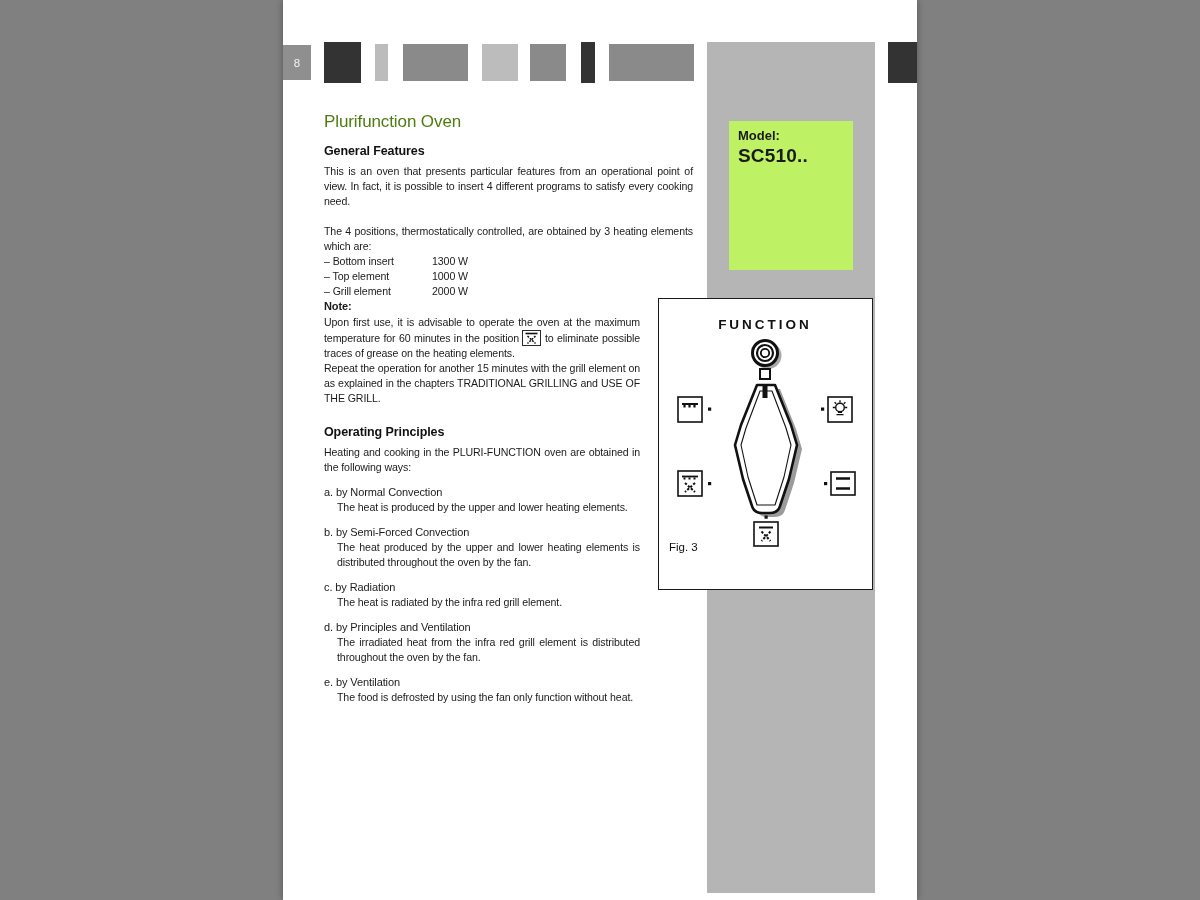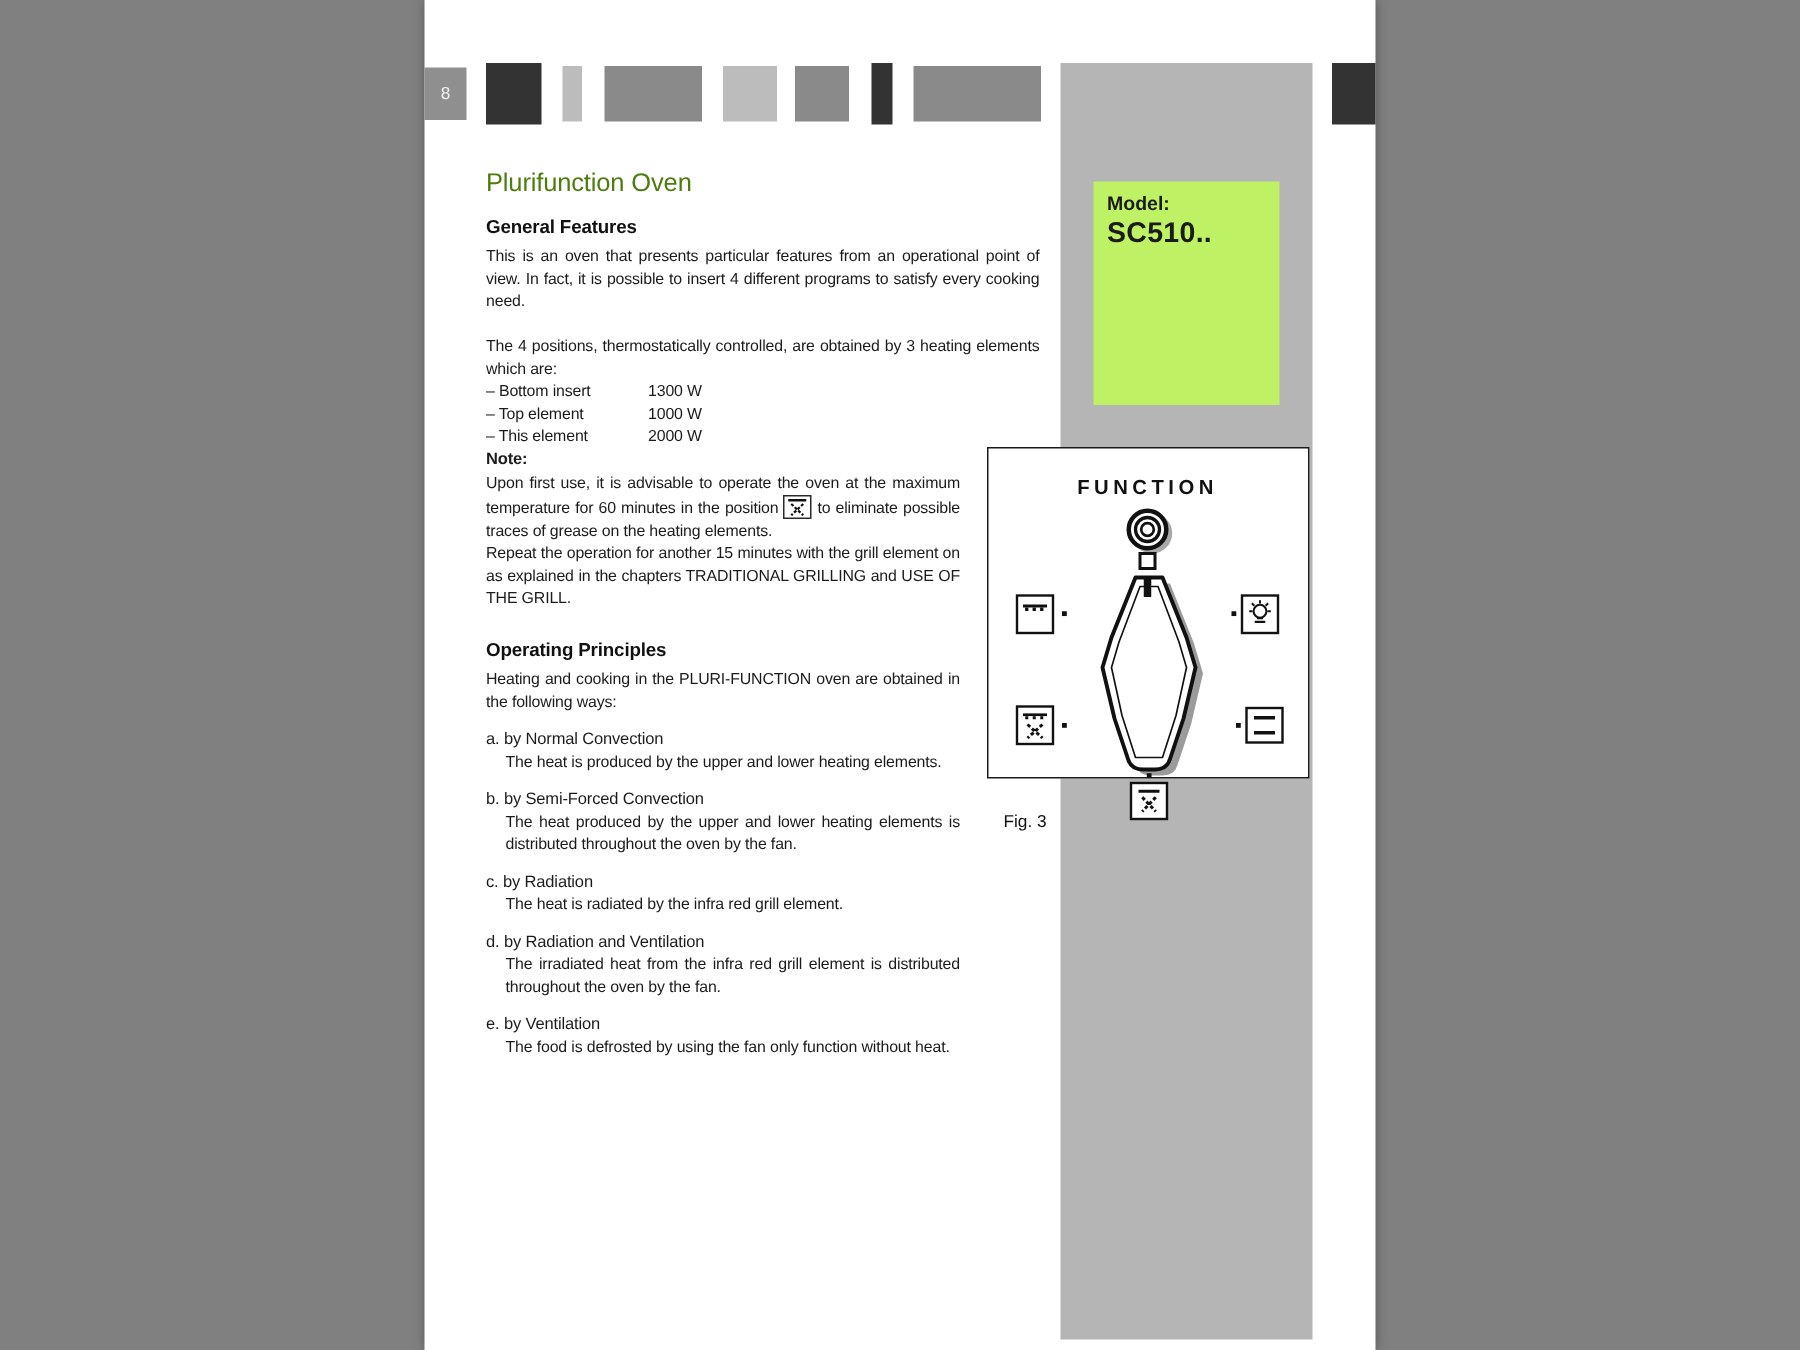--- a/index.html
+++ b/index.html
@@ -65,21 +65,21 @@
   
   .model-box {
     position:absolute; left:446px; top:121px; width:124px; height:149px;
     background:#bef264; box-sizing:border-box; padding:7px 9px;
   }
   .model-label { font-size:13px; font-weight:bold; margin:0; }
   .model-value { font-size:19px; font-weight:bold; letter-spacing:.2px; margin:2px 0 0 0; }
 
   
   .figure-box {
-    position:absolute; left:375px; top:298px; width:215px; height:221px;
+    position:absolute; left:375px; top:298px; width:215px; height:292px;
     background:#ffffff; border:1.5px solid #1a1a1a; box-sizing:border-box;
   }
   .figure-box svg { display:block; }
 </style>
 </head>
 <body>
 
 <div class="canvas">
   <div class="page">
 
@@ -111,21 +111,21 @@
         <p class="para">The 4 positions, thermostatically controlled, are obtained by 3 heating elements which are:</p>
         <div class="el-row">
           <span class="el-label">– Bottom insert</span>
           <span>1300 W</span>
         </div>
         <div class="el-row">
           <span class="el-label">– Top element</span>
           <span>1000 W</span>
         </div>
         <div class="el-row">
-          <span class="el-label">– This element</span>
+          <span class="el-label">– Grill element</span>
           <span>2000 W</span>
         </div>
       </div>
 
       <div class="note-block narrow">
         <p class="note-heading">Note:</p>
         <p class="para"><span>Upon first use, it is advisable to operate the oven at the maximum temperature  for 60 minutes in the position</span>
           <span class="inline-icon"><svg width="17" height="14" viewBox="0 0 17 14">
                 <path d="M2.5,2.5 H14.5" stroke="#111" stroke-width="1.6" fill="none"></path>
                 <path d="M4.5,5 L12.5,12.5 M12.5,5 L4.5,12.5" stroke="#111" stroke-width="1.5" stroke-dasharray="2,1.2" fill="none"></path>
@@ -144,21 +144,21 @@
         </div>
         <div>
           <p class="op-item-title"><span>b.</span> <span>by Semi-Forced Convection</span></p>
           <p class="op-item-body para">The heat produced by the upper and lower heating elements is distributed throughout the oven by the fan.</p>
         </div>
         <div>
           <p class="op-item-title"><span>c.</span> <span>by Radiation</span></p>
           <p class="op-item-body para">The heat is radiated by the infra red grill  element.</p>
         </div>
         <div>
-          <p class="op-item-title"><span>d.</span> <span>by Radiation and Ventilation</span></p>
+          <p class="op-item-title"><span>d.</span> <span>by Principles and Ventilation</span></p>
           <p class="op-item-body para">The irradiated heat from the infra red grill element is distributed throughout the oven by the fan.</p>
         </div>
         <div>
           <p class="op-item-title"><span>e.</span> <span>by Ventilation</span></p>
           <p class="op-item-body para">The food is defrosted by using the fan only function without heat.</p>
         </div>
       </div>
     </div>
 
     <div class="figure-box">

